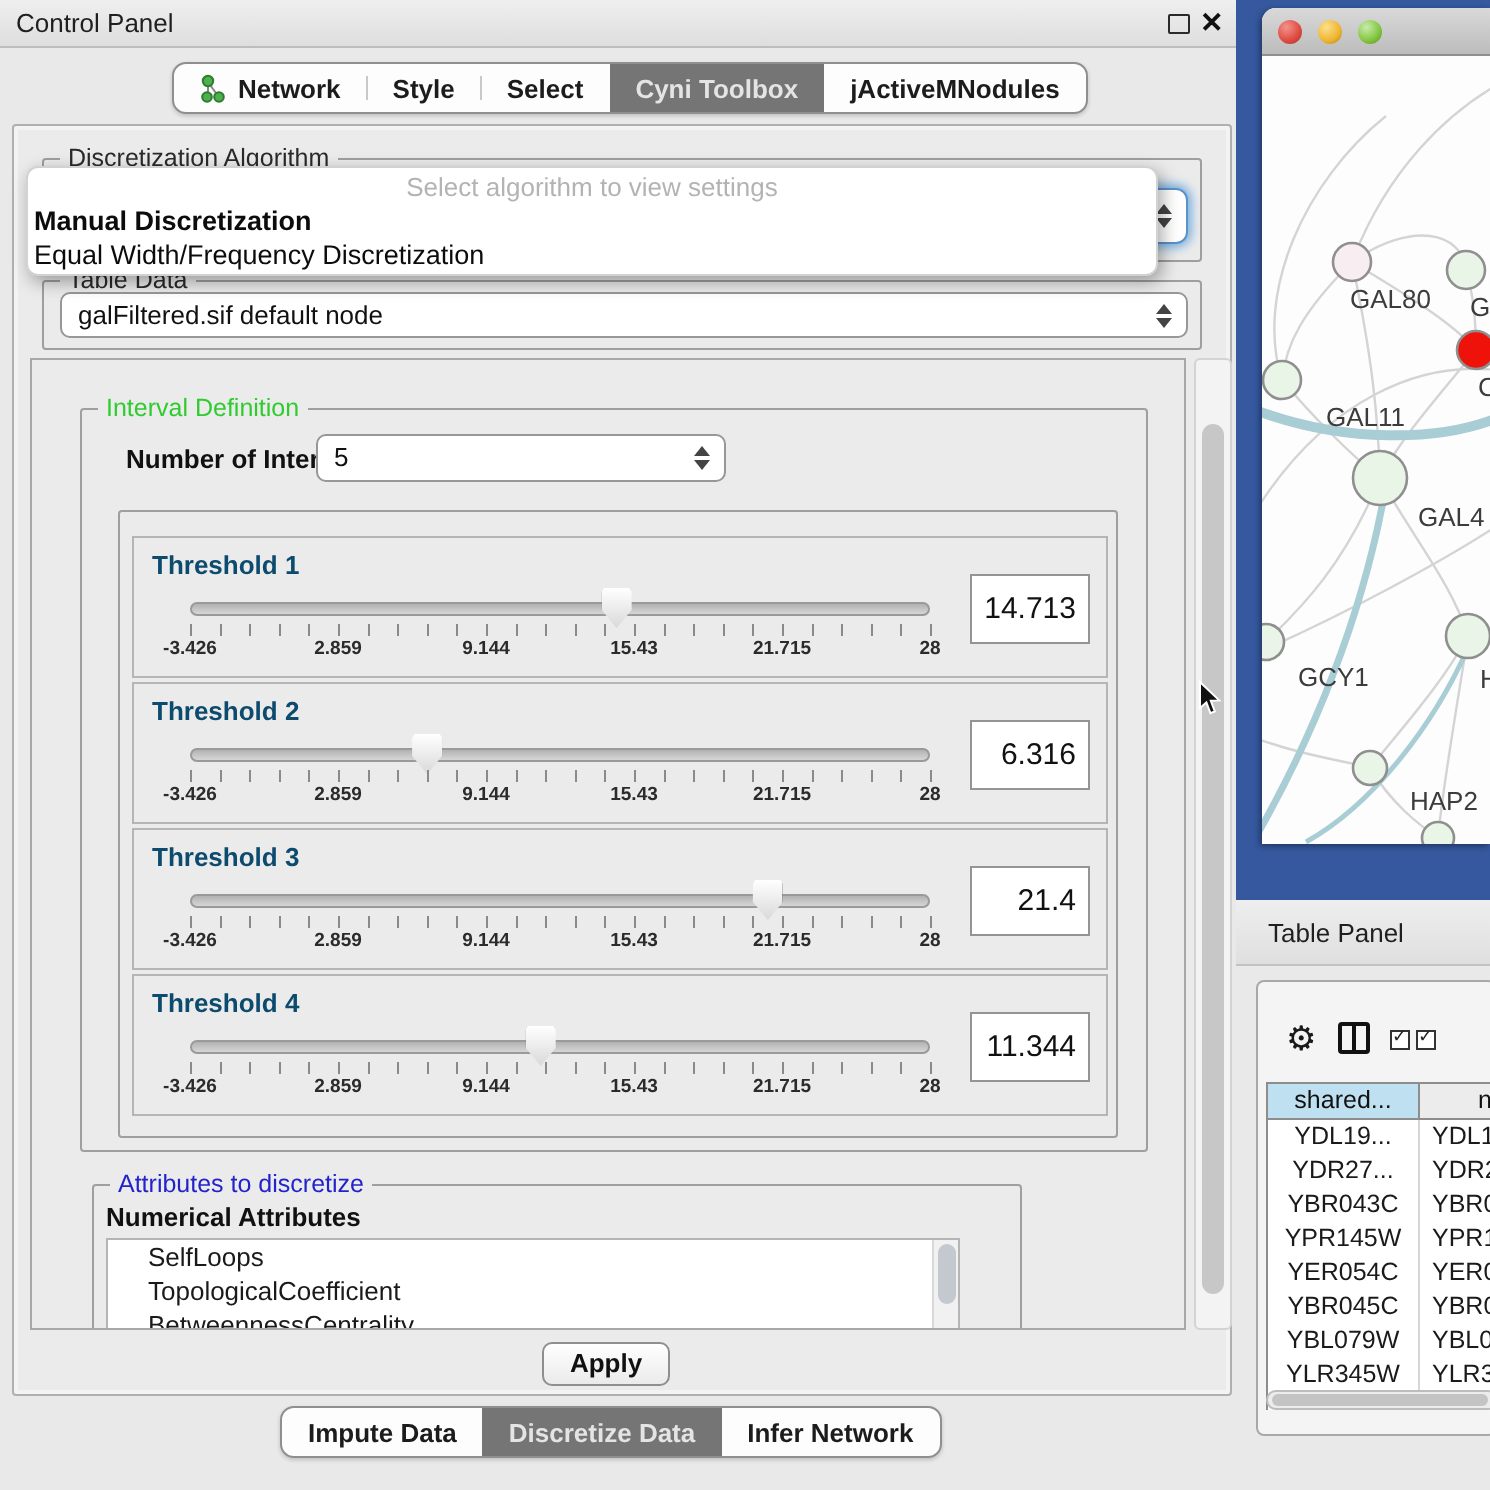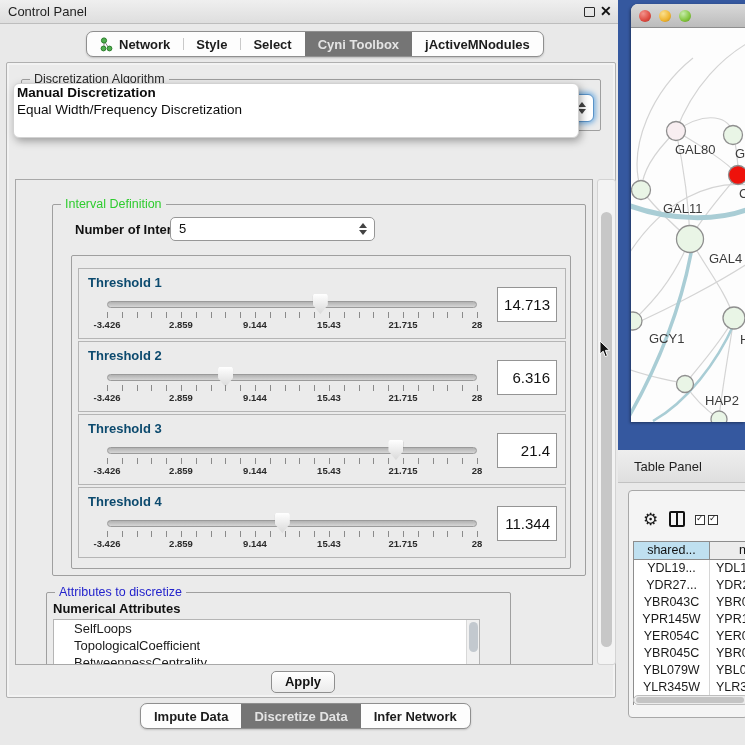--- a/index.html
+++ b/index.html
@@ -69,21 +69,21 @@
   .popup .opt.b { font-weight:bold; }
 
   
   .scrollpane { position:absolute; left:8px; top:116px; width:578px; height:486px;
     border:1px solid #a8a8a8; background:#ebebeb; overflow:hidden; }
   .vscroll { position:absolute; left:590px; top:116px; width:19px; height:486px;
     background:#f3f3f3; border:1px solid #d3d3d3; border-radius:3px; }
   .vthumb { position:absolute; left:3px; top:32px; width:11px; height:435px;
     background:#c7c7c7; border-radius:6px; }
 
-  .grp.interval { left:24px; top:24px; width:534px; height:372px;margin-left:12px; }
+  .grp.interval { left:24px; top:24px; width:534px; height:372px; }
   .noi-label { position:absolute; left:22px; top:17px; font-size:13px; font-weight:bold; color:#111; }
   .combo.noi { left:117px; top:12px; width:205px; height:24px; }
 
   .grp.thrgrp { left:18px; top:50px; width:500px; height:314px; }
   .thr-list { position:absolute; left:6px; top:12px; width:488px; }
   .thr-panel { position:relative; width:488px; height:71px; margin-bottom:2px;
     background:#ebebeb; border:1px solid #b5b5b5; }
   .thr-label { position:absolute; left:9px; top:6px; font-size:13px; font-weight:bold; color:#0c4a6e; }
   .thr-track { position:absolute; left:28px; top:32px; width:370px; height:7px;
     border:1px solid #9a9a9a; border-radius:4px;
@@ -200,22 +200,30 @@
 
     <div class="main">
 
       <div class="grp algo">
         <span class="gtitle plain">Discretization Algorithm</span>
         <div class="combo focusring">
           <span class="spin"></span>
         </div>
       </div>
 
+      <div class="grp tdata">
+        <span class="gtitle plain">Table Data</span>
+        <div class="combo tdatacombo">
+          <span>galFiltered.sif default node</span>
+          <span class="spin"></span>
+        </div>
+      </div>
 
       <div class="popup">
+        <div class="hint">Select algorithm to view settings</div>
         <div class="opt b">Manual Discretization</div>
         <div class="opt">Equal Width/Frequency Discretization</div>
       </div>
 
       <div class="scrollpane">
 
         <div class="grp interval">
           <span class="gtitle green">Interval Definition</span>
           <span class="noi-label">Number of Intervals</span>
           <div class="combo noi">

